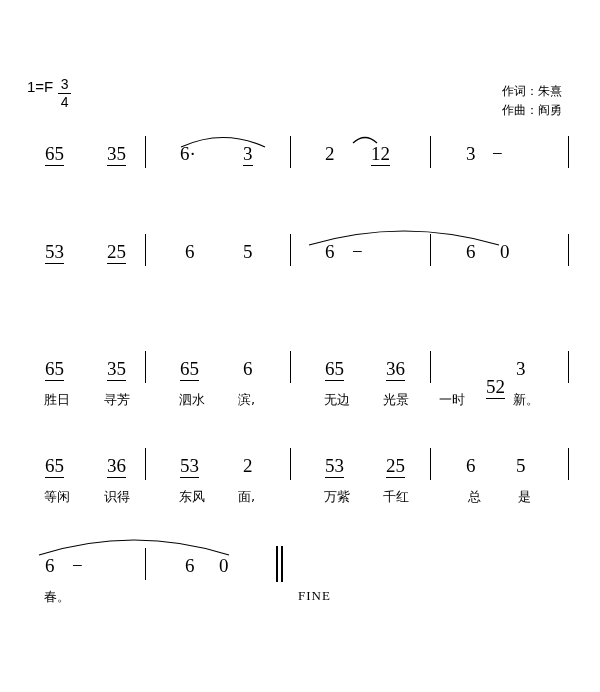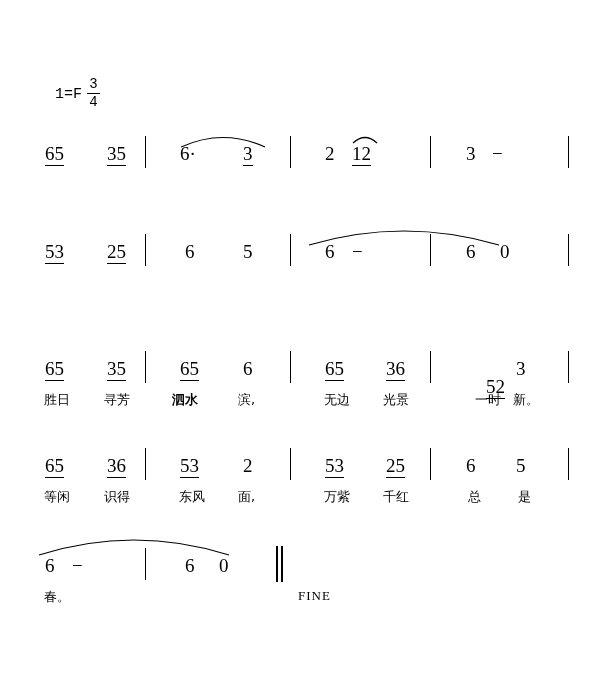--- a/index.html
+++ b/index.html
@@ -28,24 +28,22 @@
     font-size: 27px;
     letter-spacing: 1px;
     font-family: "DejaVu Serif", serif;
     white-space: nowrap;
   }
   .keysig {
     position: absolute;
     left: 27px;
     top: 78px;
     font-size: 15px;
-    font-family: Liberation Mono, monospace;
+    font-family: Liberation Sans, sans-serif;
     display: flex;
-    align-items: center;
-    margin-left: 28px;
   }
   .keysig .frac {
     display: inline-flex;
     flex-direction: column;
     align-items: center;
     line-height: 1;
     margin-left: 5px;
     font-size: 14px;
     position: relative;
     top: -1px;
@@ -150,20 +148,24 @@
 
   <div class="keysig">
     <span>1=F</span>
     <span class="frac">
       <span class="num">3</span>
       <span class="bar"></span>
       <span class="den">4</span>
     </span>
   </div>
 
+  <div class="credits">
+    <div>作词：朱熹</div>
+    <div>作曲：阎勇</div>
+  </div>
 
   <div class="row" style="top:130px;">
     <div class="note beam" style="left:45px; top:14px;">65</div>
     <div class="note beam" style="left:107px; top:14px;">35</div>
     <div class="barline" style="left:145px; top:6px;"></div>
 
     <div class="slur" style="left:180px; top:2px;">
       <svg width="86" height="16">
           <path d="M1,15 Q43,-4 85,15" stroke="#000" stroke-width="1.2" fill="none"></path>
         </svg>
@@ -171,21 +173,21 @@
     <div class="note" style="left:180px; top:14px;">6·</div>
     <div class="note beam" style="left:243px; top:14px;">3</div>
     <div class="barline" style="left:290px; top:6px;"></div>
 
     <div class="note" style="left:325px; top:14px;">2</div>
     <div class="slur" style="left:352px; top:4px;">
       <svg width="26" height="10">
           <path d="M1,9 Q13,-2 25,9" stroke="#000" stroke-width="1.2" fill="none"></path>
         </svg>
     </div>
-    <div class="note beam" style="left:352px; top:14px;">12</div>
+    <div class="note beam" style="left:371px; top:14px;">12</div>
     <div class="barline" style="left:430px; top:6px;"></div>
 
     <div class="note" style="left:466px; top:14px;">3</div>
     <div class="dash" style="left:492px; top:14px;">−</div>
     <div class="barline" style="left:568px; top:6px;"></div>
   </div>
 
   <div class="row" style="top:228px;">
     <div class="note beam" style="left:45px; top:14px;">53</div>
     <div class="note beam" style="left:107px; top:14px;">25</div>
@@ -221,25 +223,25 @@
     <div class="note beam" style="left:325px; top:14px;">65</div>
     <div class="note beam" style="left:386px; top:14px;">36</div>
     <div class="barline" style="left:430px; top:6px;"></div>
 
     <div class="note beam" style="left:466px; top:32px;margin-left:20px;">52</div>
     <div class="note" style="left:516px; top:14px;">3</div>
     <div class="barline" style="left:568px; top:6px;"></div>
 
     <div class="lyric" style="left:44px; top:48px;">胜日</div>
     <div class="lyric" style="left:104px; top:48px;">寻芳</div>
-    <div class="lyric" style="left:172px; top:48px;font-weight:bold;">泗水</div>
+    <div class="lyric" style="left:179px; top:48px;">泗水</div>
     <div class="lyric" style="left:238px; top:48px;">滨,</div>
     <div class="lyric" style="left:324px; top:48px;">无边</div>
     <div class="lyric" style="left:383px; top:48px;text-align:center;">光景</div>
-    <div class="lyric" style="left:475px; top:48px;">一时</div>
+    <div class="lyric" style="left:439px; top:48px;">一时</div>
     <div class="lyric" style="left:513px; top:48px;">新。</div>
   </div>
 
   <div class="row" style="top:442px; height:110px;">
     <div class="note beam" style="left:45px; top:14px;">65</div>
     <div class="note beam" style="left:107px; top:14px;">36</div>
     <div class="barline" style="left:145px; top:6px;"></div>
 
     <div class="note beam" style="left:180px; top:14px;">53</div>
     <div class="note" style="left:243px; top:14px;">2</div>

